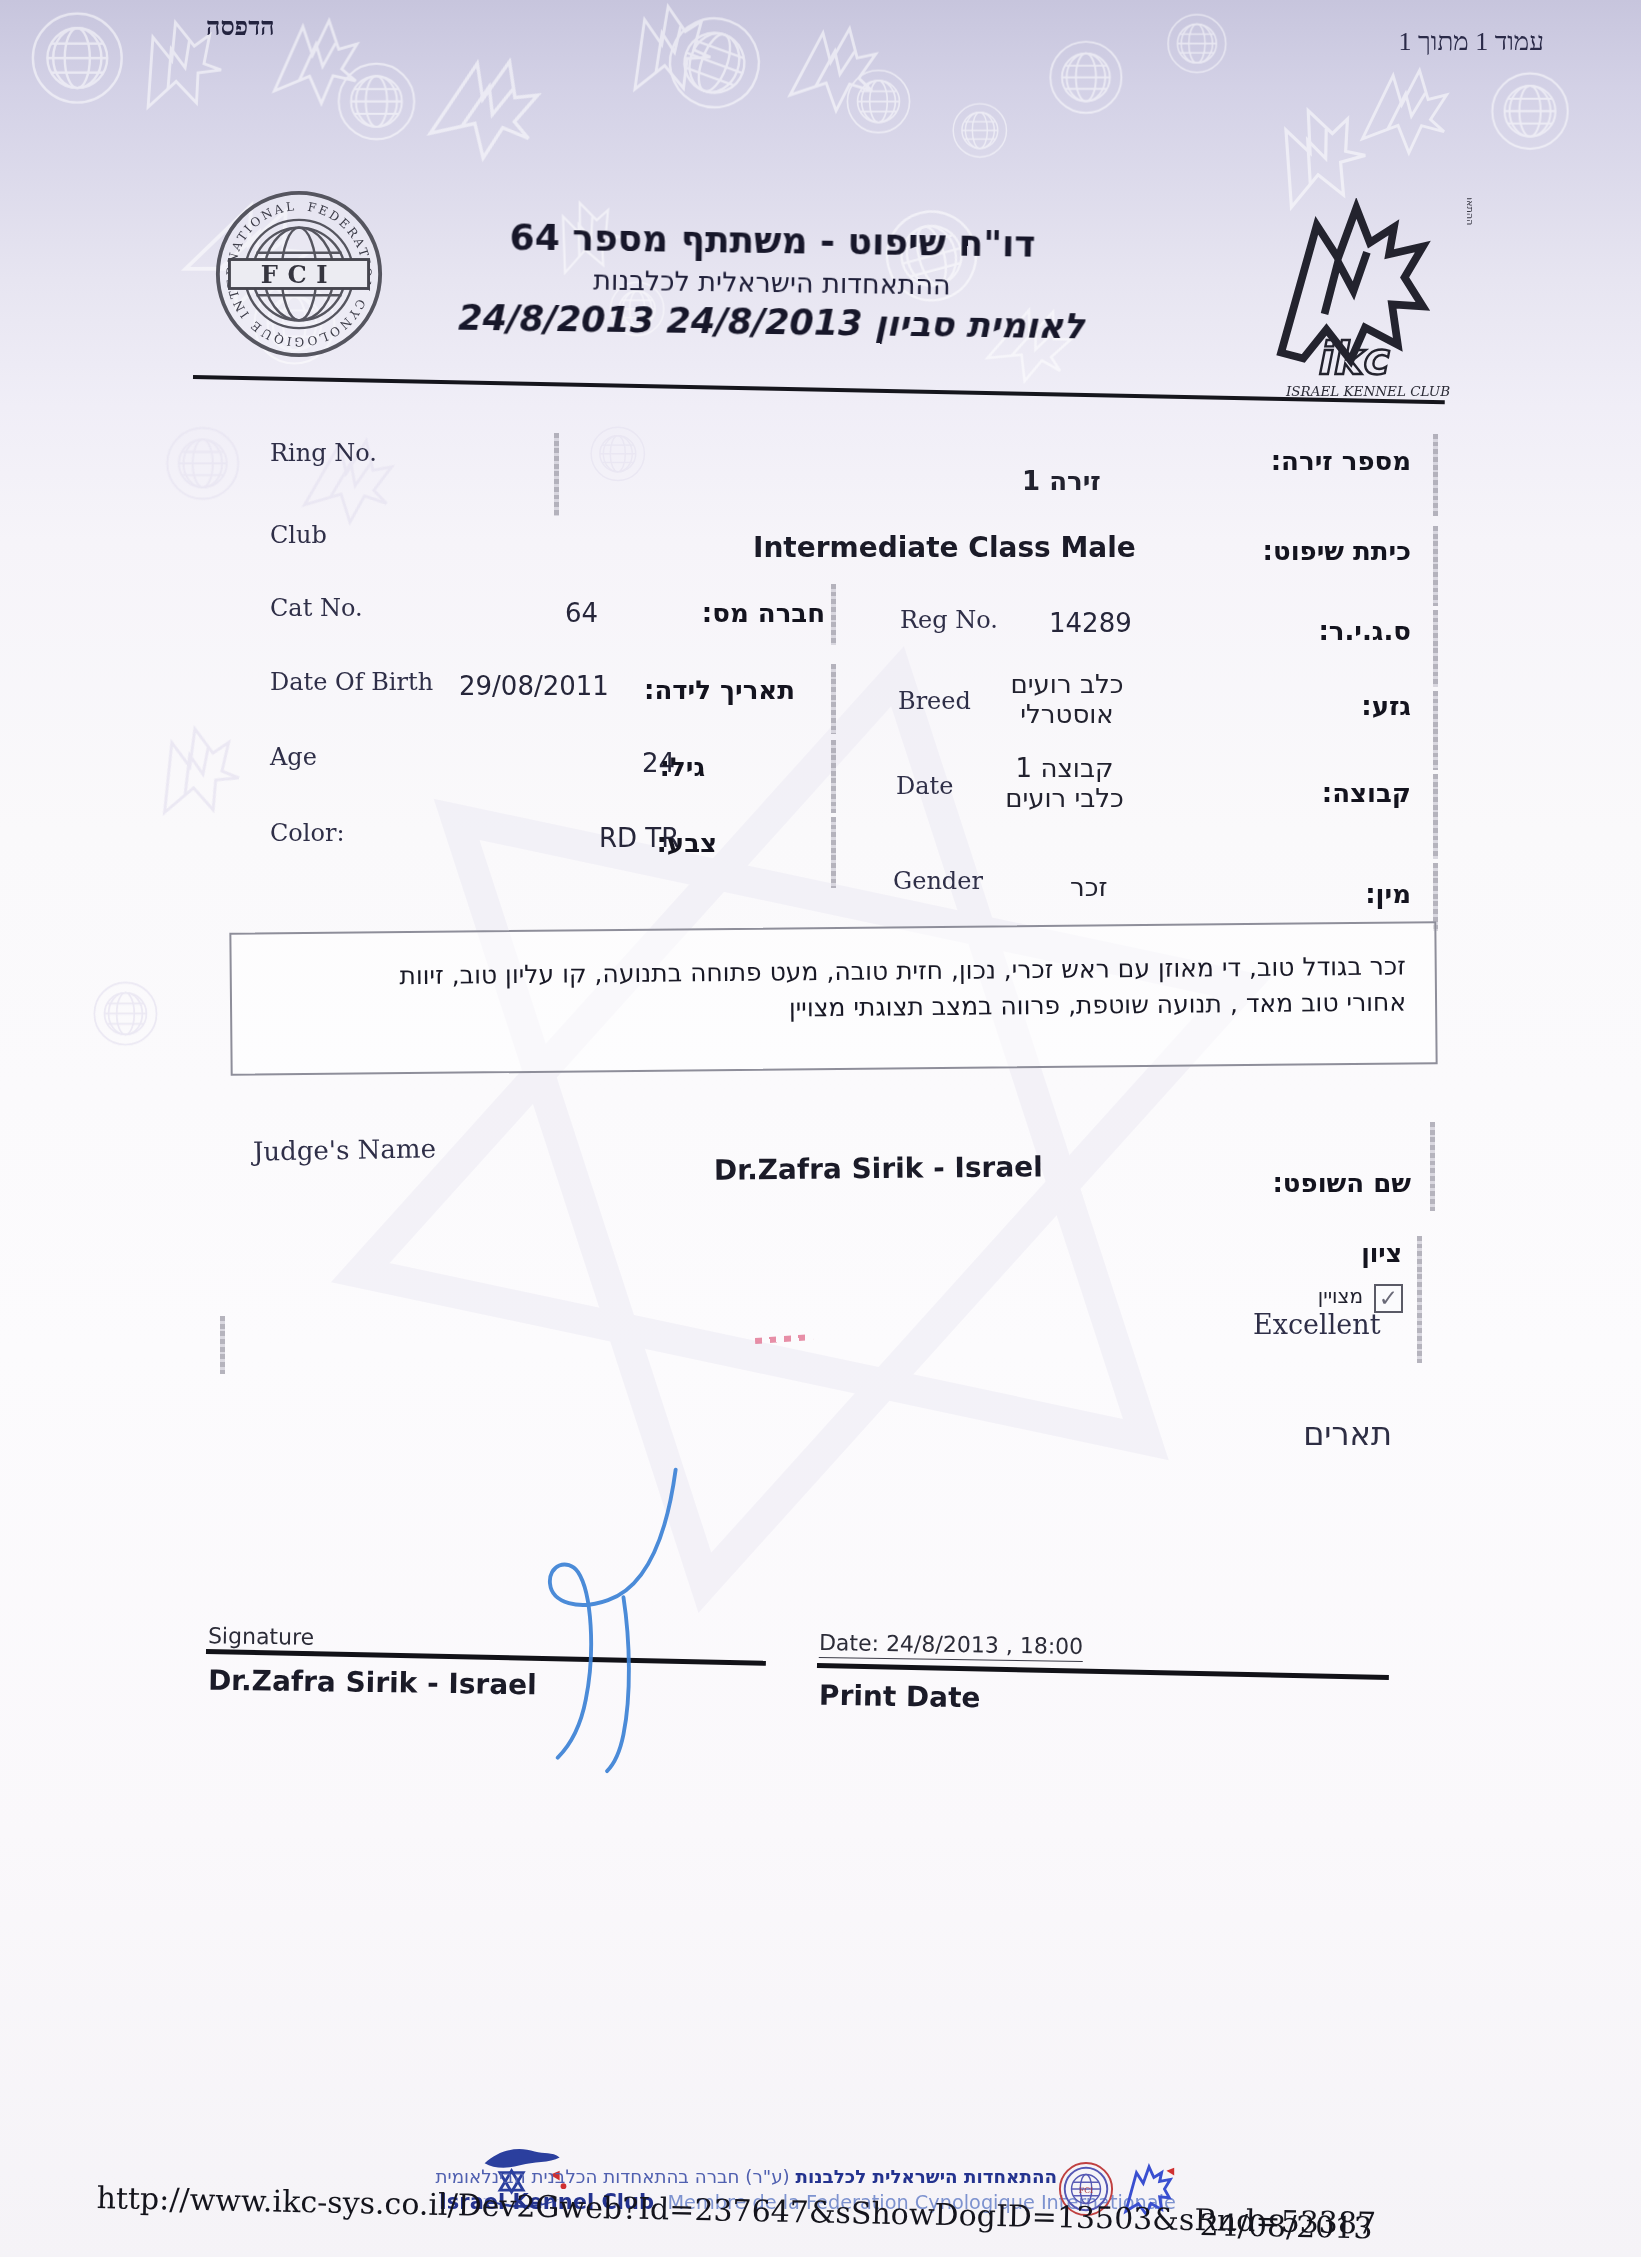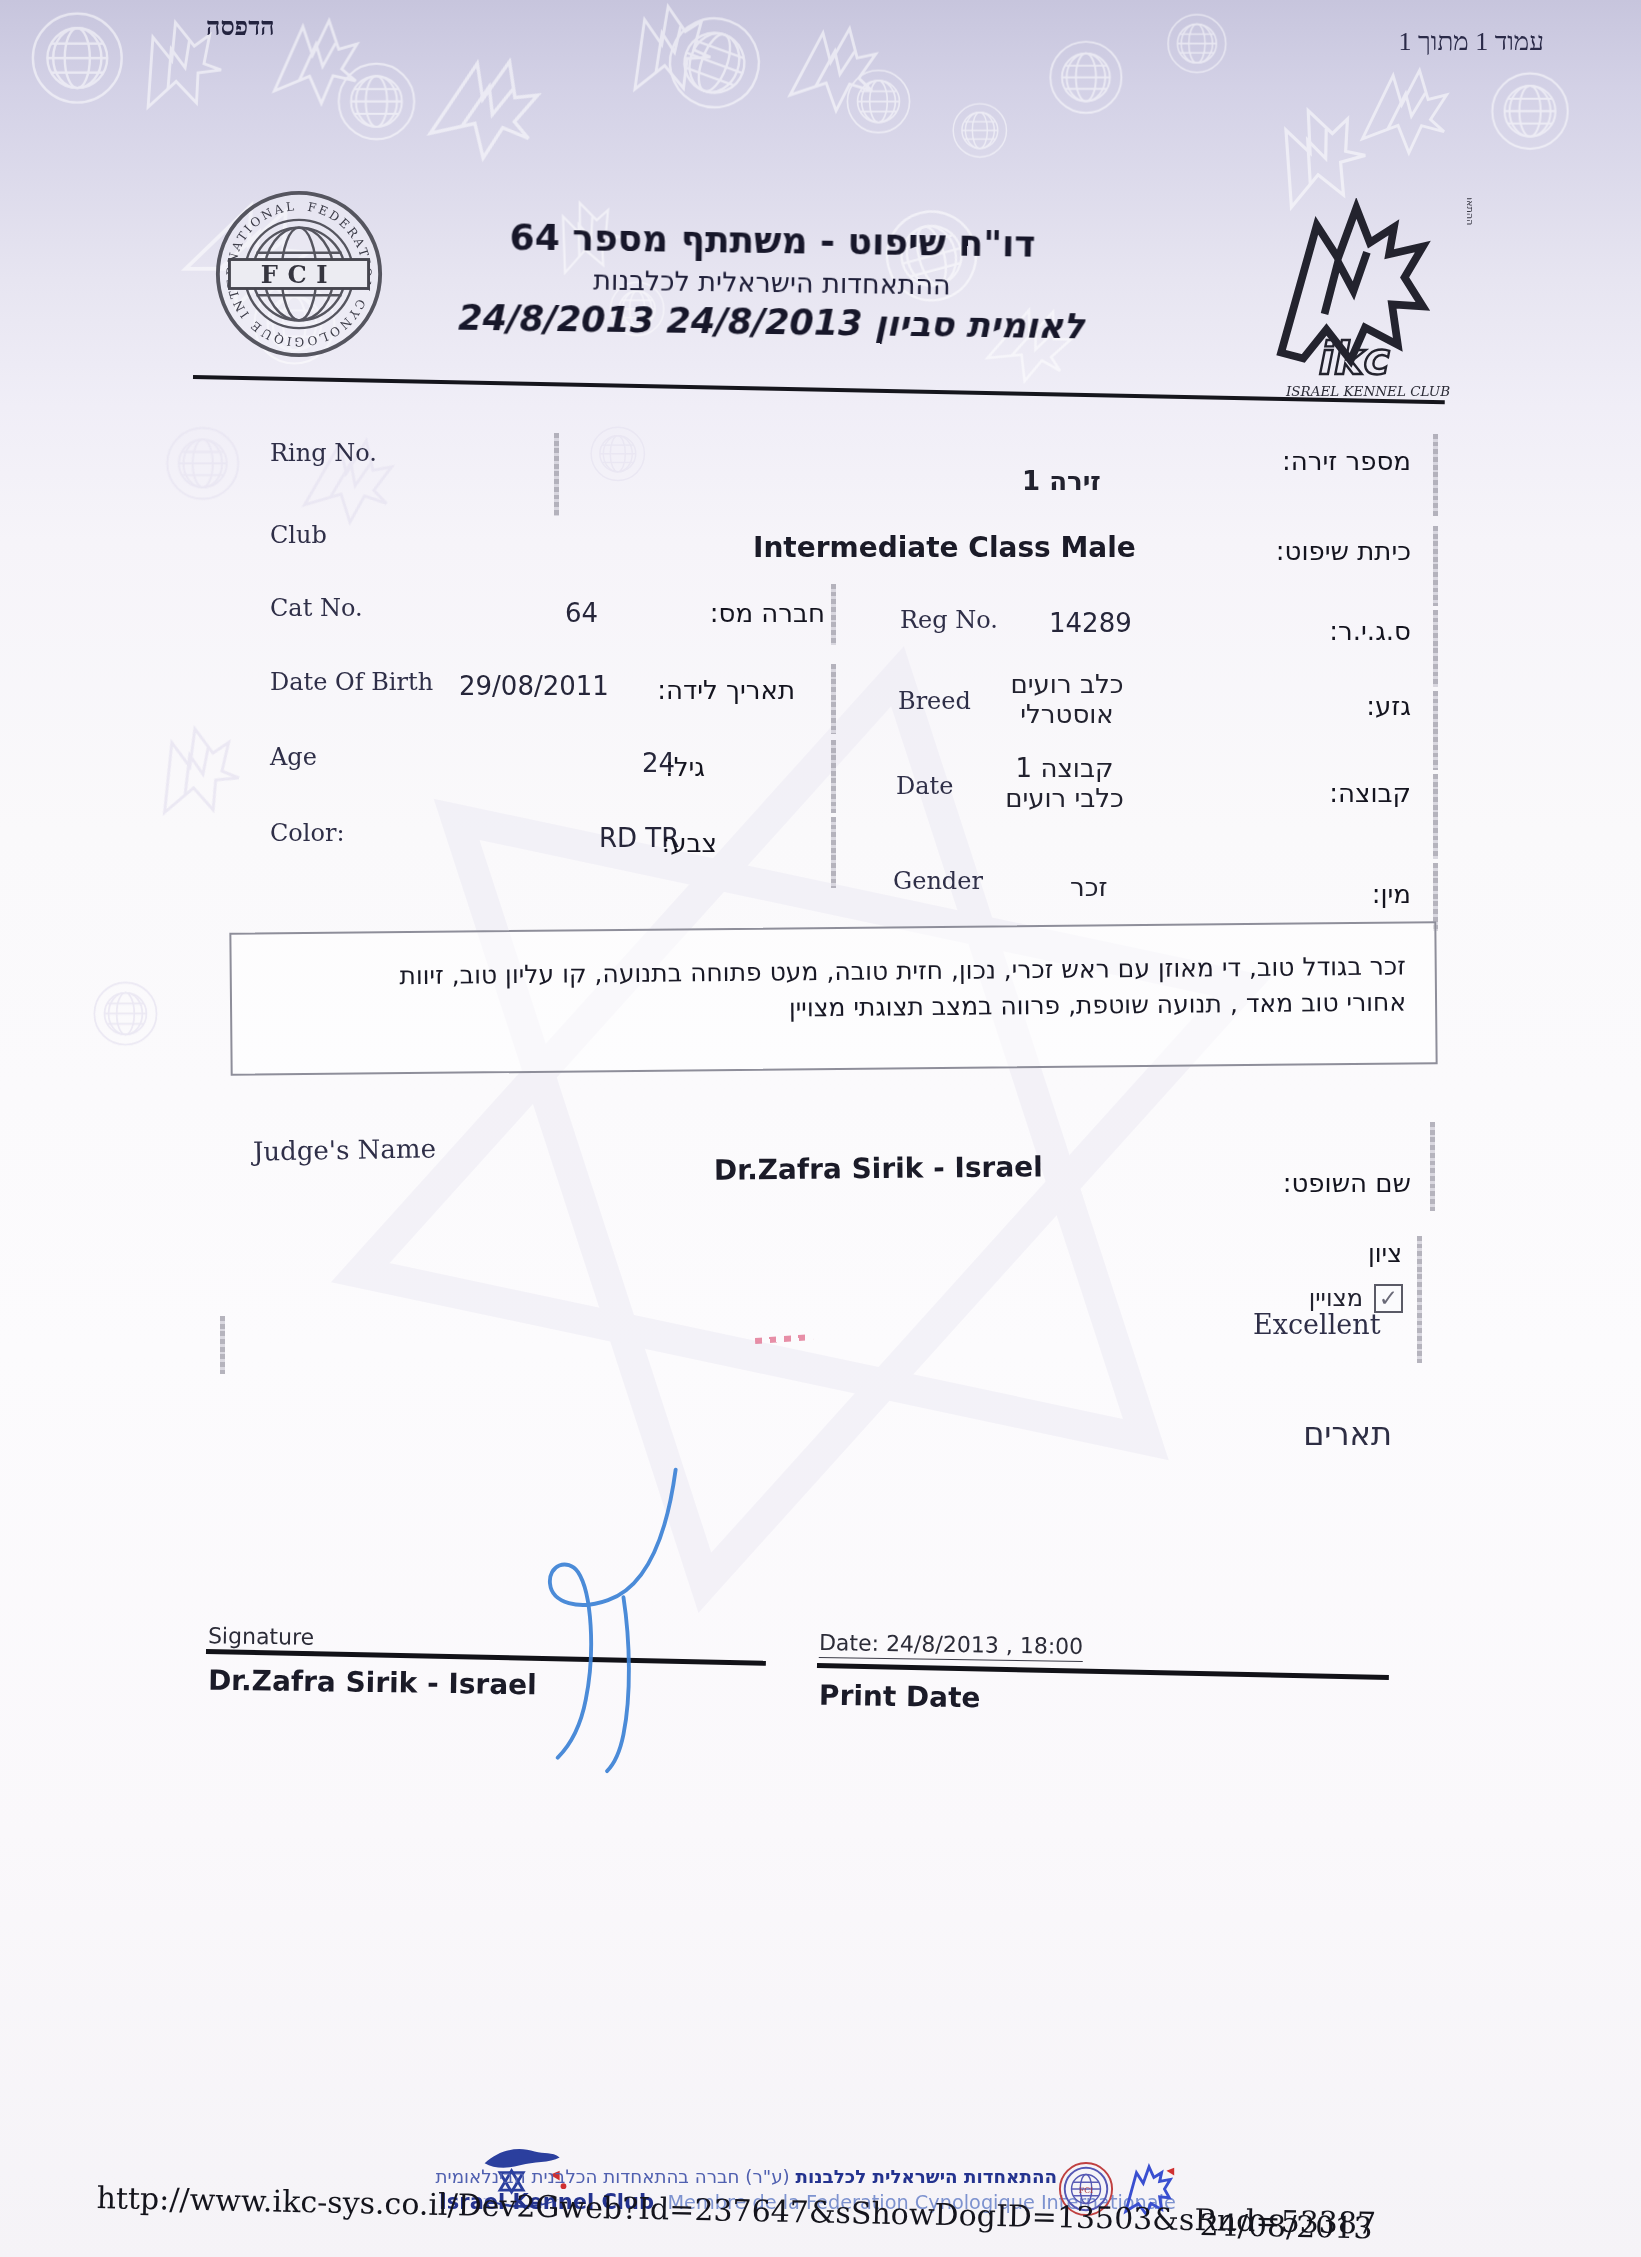--- a/index.html
+++ b/index.html
@@ -10,21 +10,21 @@
       #c7c5dd 0px,#d3d1e6 87px,#dcdaeb 174px,#e7e5f1 280px,
       #f0eef7 406px,#f6f4f9 541px,#faf9fb 830px,#fcfbfd 1352px,
       #faf8fb 1834px,#f5f3f7 2257px);
     font-family:"DejaVu Sans","Liberation Sans",sans-serif;color:#1c1c2a;
   }
   .abs{position:absolute;}
   .en-serif{font-family:"DejaVu Serif","Liberation Serif",serif;color:#2f2f48;font-size:24px;white-space:nowrap;}
   .val{font-size:26px;color:#26263a;white-space:nowrap;}
   .val-b{font-size:27px;font-weight:bold;color:#1b1b28;white-space:nowrap;}
   .he{direction:rtl;unicode-bidi:embed;}
-  .he-lbl{direction:rtl;font-weight:normal;font-size:26px;color:#14141f;white-space:nowrap;text-align:right;}
+  .he-lbl{direction:rtl;font-weight:bold;font-size:26px;color:#14141f;white-space:nowrap;text-align:right;}
   .he-val{direction:rtl;font-size:26px;color:#22222f;white-space:nowrap;}
   .vbar{width:4.8px;background-image:repeating-linear-gradient(180deg,#9e9ca8 0 4.8px,#cfcdd7 4.8px 7.7px);opacity:.75;}
   .thick-line{height:4.8px;background:#121218;}
   .thin-u{border-bottom:1.9px solid #3a3a46;padding-bottom:1.9px;}
   .title-blk{left:328px;top:220px;width:888px;text-align:center;transform:rotate(.8deg);}
   .title-1{font-size:36px;font-weight:bold;color:#17172a;}
   .title-2{font-size:27px;color:#20203a;margin-top:5.8px;}
   .title-3{font-size:35px;font-weight:bold;font-style:italic;color:#17172a;margin-top:3.9px;}
   .critique-box{
     left:230px;top:927px;width:1207px;height:143px;border:2.9px solid #8e8e9a;
@@ -207,21 +207,21 @@
     <div>זכר בגודל טוב, די מאוזן עם ראש זכרי, נכון, חזית טובה, מעט פתוחה בתנועה, קו עליון טוב, זיוות</div>
     <div>אחורי טוב מאד , תנועה שוטפת, פרווה במצב תצוגתי מצויין</div>
   </div>
 
   <div class="abs en-serif" style="left:253px;top:1135px;font-size:26px;transform:rotate(-1deg)">Judge's Name</div>
   <div class="abs val-b" style="left:714px;top:1152px;font-size:28px;transform:rotate(-.6deg)">Dr.Zafra Sirik - Israel</div>
   <div class="abs he-lbl" style="right:230px;top:1168px">שם השופט:</div>
   <div class="abs vbar" style="left:1430px;top:1122px;height:89px"></div>
 
   <div class="abs he-lbl" style="right:239px;top:1239px;font-size:25px">ציון</div>
-  <div class="abs he-val" style="right:278px;top:1284px;font-size:24px">מצויין</div>
+  <div class="abs he-val" style="right:278px;top:1284px;font-size:20px">מצויין</div>
   <div class="abs chkbox" style="left:1374px;top:1284px">
     <span>✓</span>
   </div>
   <div class="abs en-serif" style="left:1253px;top:1309px;font-size:27px">Excellent</div>
   <div class="abs vbar" style="left:1417px;top:1236px;height:127px"></div>
 
   <div class="abs he-val" style="right:249px;top:1415px;font-size:32px;color:#2e2e44">תארים</div>
 
   <div class="abs redmark" style="left:755px;top:1336px"></div>
 

